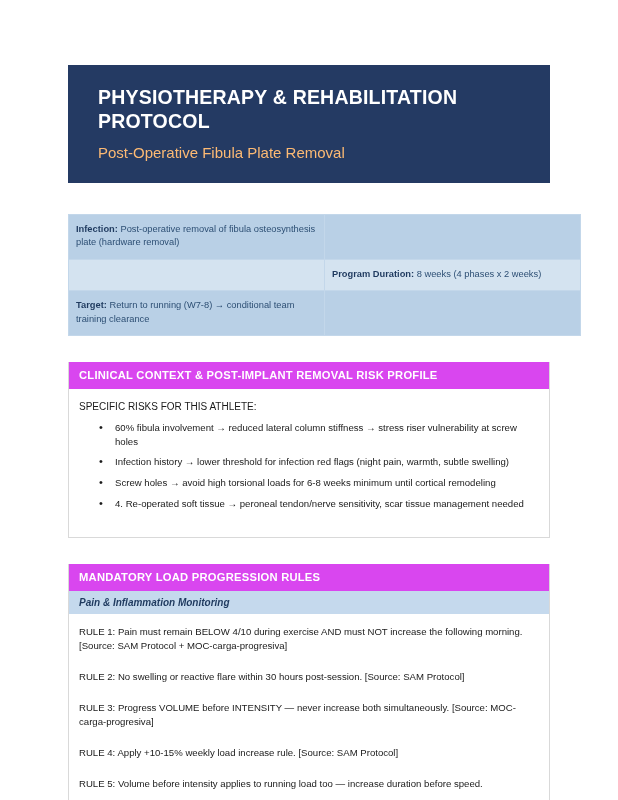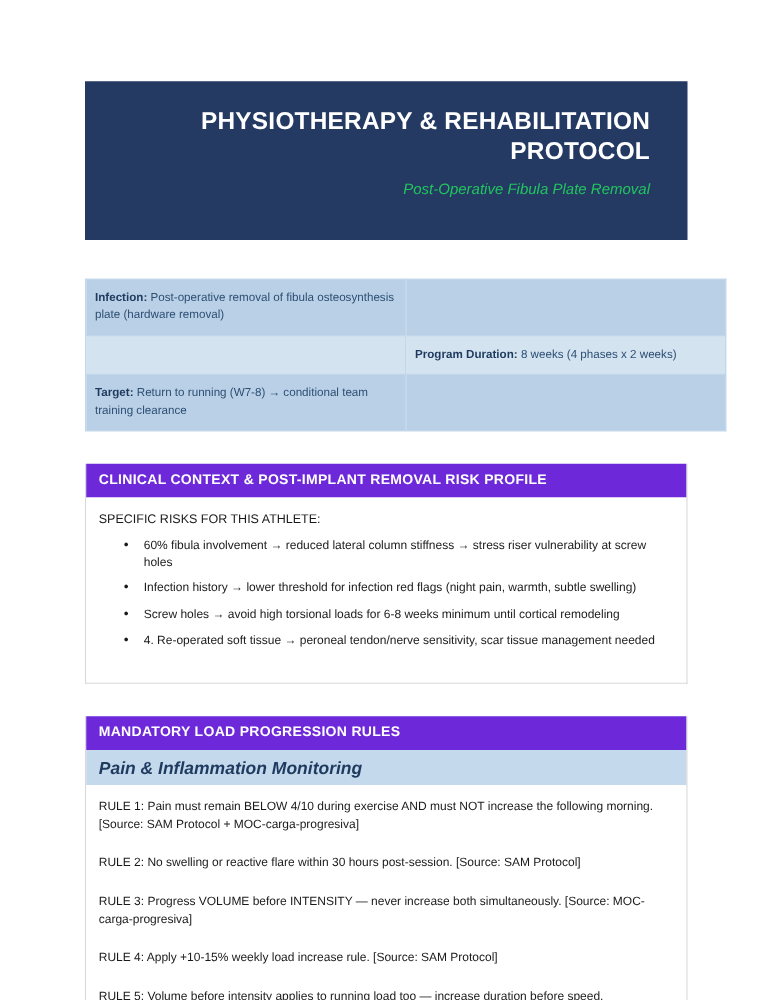--- a/index.html
+++ b/index.html
@@ -21,37 +21,36 @@
     height: 800px;
     box-sizing: border-box;
     padding: 0 68px;
   }
 
   
   .title-banner {
     margin-top: 65px;
     background: #243a63;
     color: #ffffff;
-    text-align: right;
-    padding: 20px 30px 34px 30px;
+    text-align: left;
+    padding: 20px 30px 22px 30px;
     box-sizing: border-box;
   }
   .doc-title {
     font-size: 19.5px;
     font-weight: bold;
     line-height: 1.25;
     letter-spacing: 0.2px;
     margin: 0;
   }
   .doc-subtitle {
-    font-size: 12px;
+    font-size: 15px;
     font-weight: normal;
-    color: #22c55e;
+    color: #fdba74;
     margin-top: 10px;
-    font-style: italic;
   }
 
   
   .info-table {
     margin-top: 31px;
     width: 100%;
     border-collapse: collapse;
     table-layout: fixed;
   }
   .info-table td {
@@ -72,35 +71,35 @@
   }
 
   
   .section {
     margin-top: 26px;
     border: 1px solid #d9d9d9;
     border-top: none;
     box-sizing: border-box;
   }
   .section-header {
-    background: #6d28d9;
+    background: #d946ef;
     color: #ffffff;
     font-size: 11.2px;
     font-weight: bold;
     letter-spacing: 0.25px;
     padding: 7px 10px 8px 10px;
   }
   .section-body {
     background: #ffffff;
     padding: 10px 10px 12px 10px;
   }
   .subsection-header {
     background: #c5d9ed;
     color: #1f3a5f;
-    font-size: 14px;
+    font-size: 10px;
     font-weight: bold;
     font-style: italic;
     padding: 6px 10px 6px 10px;
   }
 
   .intro-line {
     font-size: 10px;
     color: #1a1a1a;
     margin: 1px 0 7px 0;
     line-height: 1.4;

